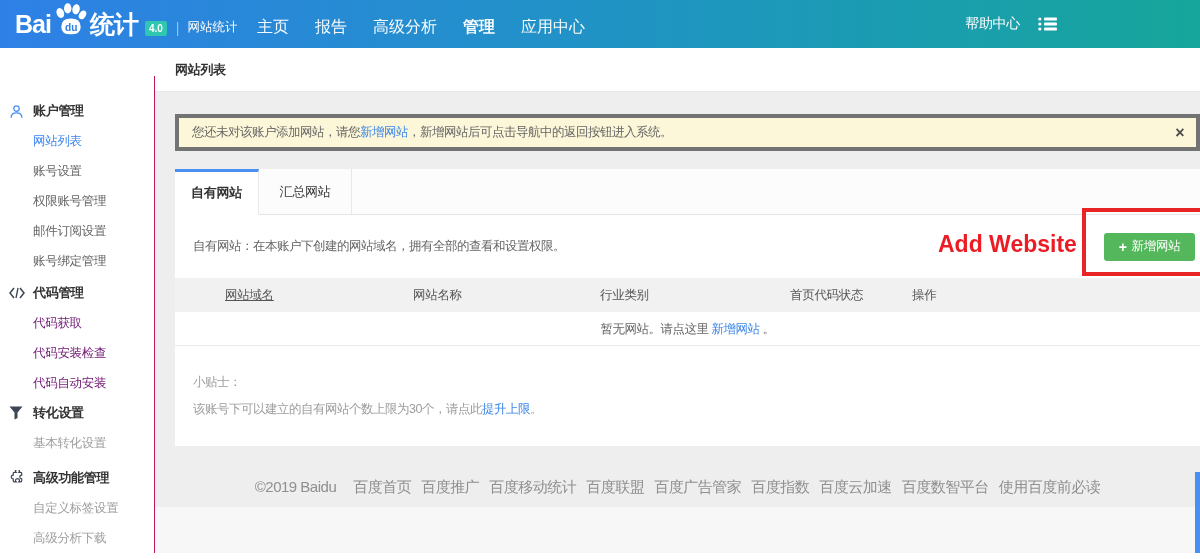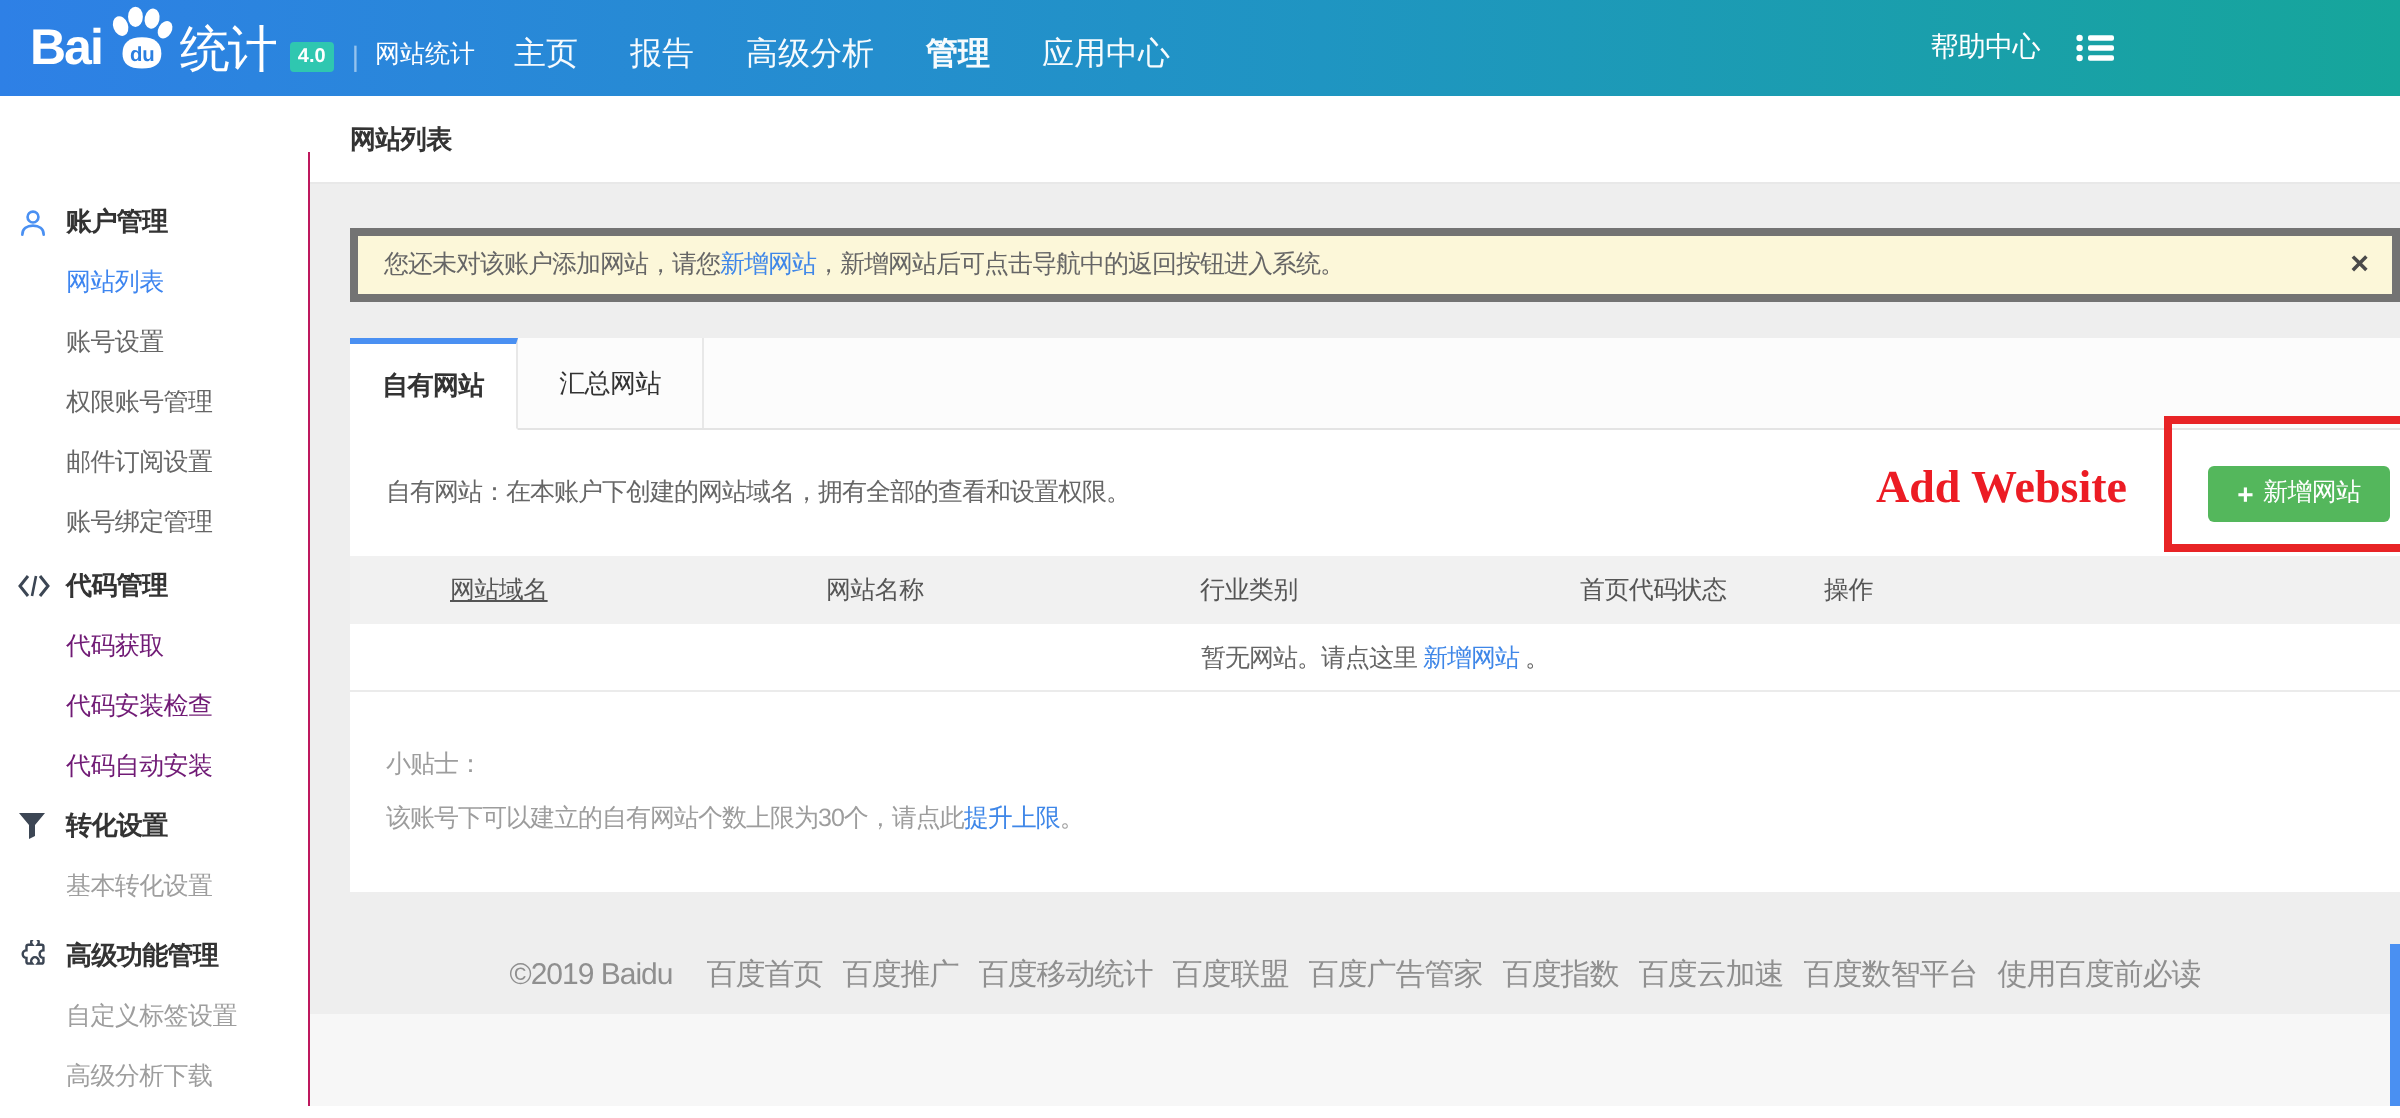--- a/index.html
+++ b/index.html
@@ -4,21 +4,21 @@
 <style>
   * { margin:0; padding:0; box-sizing:border-box; }
   html,body { width:1200px; height:559px; overflow:hidden; background:#fff;
     font-family:"Liberation Sans","DejaVu Sans",sans-serif; }
   
   .topbar { height:48px; background:linear-gradient(90deg,#2e80e6 0%,#1f95c2 55%,#16a69b 100%);
     display:flex; align-items:center; color:#fff; position:relative; }
   .logo { display:flex; align-items:center; margin-left:15px; }
   .logo-bai { font-size:25px; font-weight:bold; letter-spacing:-1px; }
   .paw { width:37px; height:37px; margin:-9px 1px 0 1px; position:relative; }
-  .logo-tj { font-size:25px; font-weight:normal; letter-spacing:-1px; }
+  .logo-tj { font-size:25px; font-weight:bold; letter-spacing:-1px; }
   .ver-badge { background:#2fc7b0; color:#fff; font-size:10px; font-weight:bold;
     padding:2px 4px; border-radius:2px; margin-left:7px; margin-top:9px; }
   .logo-divider { color:rgba(255,255,255,.5); margin:0 8px 0 9px; font-size:14px; margin-top:7px; }
   .product-name { font-size:12.5px; margin-top:7px; }
   .nav { display:flex; position:absolute; left:244px; top:0; height:54px; }
   .nav-item { position:relative; display:flex; align-items:center; padding:0 13px;
     font-size:16px; color:rgba(255,255,255,.96); cursor:pointer; }
   .nav-item.active { font-weight:bold; }
   .nav-item.active::after { content:""; position:absolute; left:7px; right:7px; bottom:0;
     height:4px; background:#fff; }
@@ -68,21 +68,21 @@
     color:#666; border-bottom:1px solid #ebebeb; letter-spacing:-0.5px; }
   .tips { padding:23px 18px 0; font-size:12.5px; color:#9d9d9d; line-height:27px; letter-spacing:-0.5px; }
   .footer { text-align:center; padding-top:32px; font-size:15px; color:#8f8f8f; letter-spacing:-0.5px; }
   .footer span { margin:0 5px; cursor:pointer; }
   .footer .copyright { margin-right:12px; cursor:default; }
   .bottom-strip { position:absolute; left:0; top:459px; width:100%; height:46px; background:#f7f7f7; }
   
   .anno-box { position:absolute; left:927px; top:160px; width:132px; height:68px;
     border:4px solid #e82426; z-index:5; }
   .anno-text { position:absolute; left:783px; top:183px; font-size:23px; font-weight:bold;
-    color:#ec1c24; z-index:5; letter-spacing:0px;font-family:Liberation Serif, serif; }
+    color:#ec1c24; z-index:5; letter-spacing:0px; }
   .scroll-thumb { position:absolute; right:0; top:424px; width:5px; height:81px;
     background:#4a90f2; z-index:6; }
 </style>
 </head>
 <body>
 
 <div class="topbar">
   <div class="logo">
     <span class="logo-bai">Bai</span>
     <svg class="paw" viewBox="0 0 40 40">

